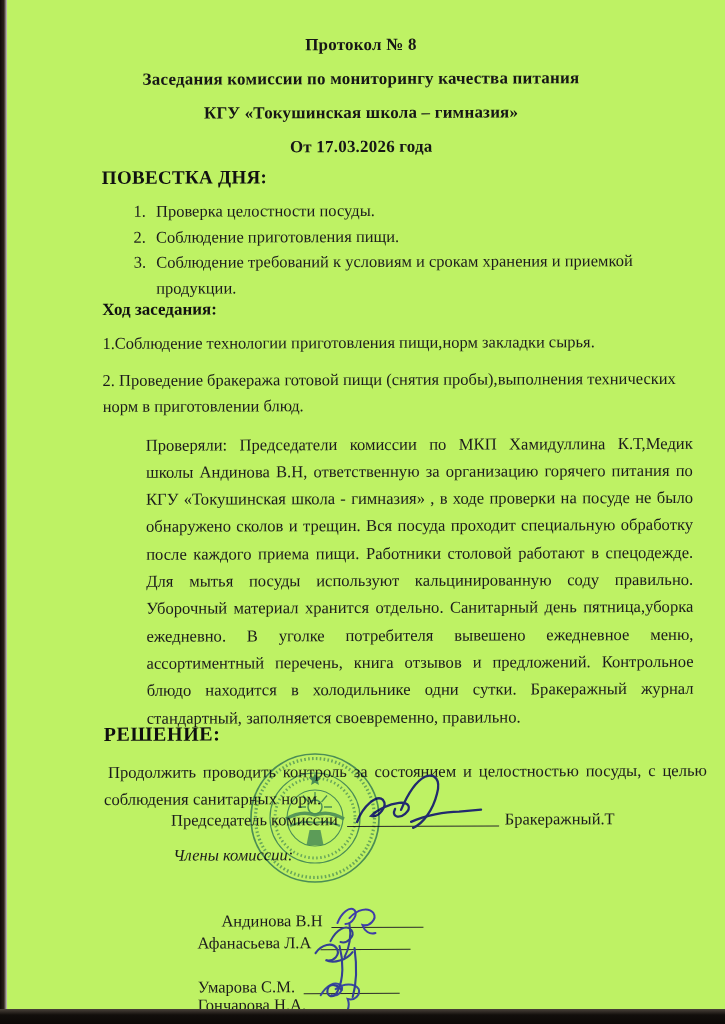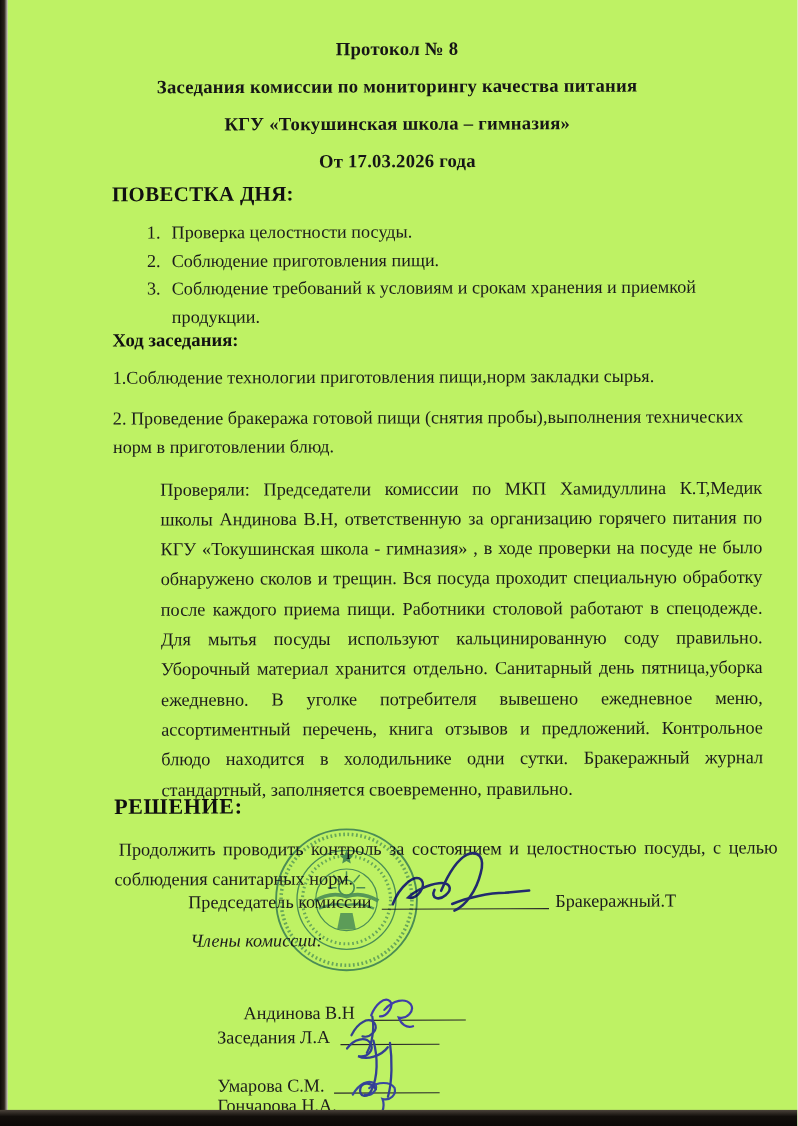--- a/index.html
+++ b/index.html
@@ -118,21 +118,21 @@
     <div class="sig-row member-1">
       <span>Андинова В.Н</span><span class="sigline"><svg class="ink" width="54" height="40" viewBox="0 0 54 40">
         <g fill="none" stroke="#3f3da8" stroke-width="2" stroke-linecap="round">
           <path d="M4,26 C8,16 16,9 21,13 C25,17 19,27 12,27"></path>
           <path d="M16,21 C24,12 35,10 40,16 C44,22 36,30 29,28 C31,34 36,38 42,36"></path>
         </g>
       </svg></span>
     </div>
 
     <div class="sig-row member-2">
-      <span>Заседания Л.А</span><span class="sigline"><svg class="ink" width="46" height="42" viewBox="0 0 46 42">
+      <span>Афанасьева Л.А</span><span class="sigline"><svg class="ink" width="46" height="42" viewBox="0 0 46 42">
         <g fill="none" stroke="#34418f" stroke-width="2" stroke-linecap="round">
           <path d="M8,24 C14,12 24,7 29,13 C33,19 25,27 18,25"></path>
           <path d="M27,7 C29,18 27,31 22,40"></path>
         </g>
       </svg></span>
     </div>
 
     <div class="sig-row member-3">
       <span>Гончарова Н.А.</span><span class="sigline"><svg class="ink" width="52" height="46" viewBox="0 0 52 46">
         <g fill="none" stroke="#3948a0" stroke-width="2" stroke-linecap="round">

